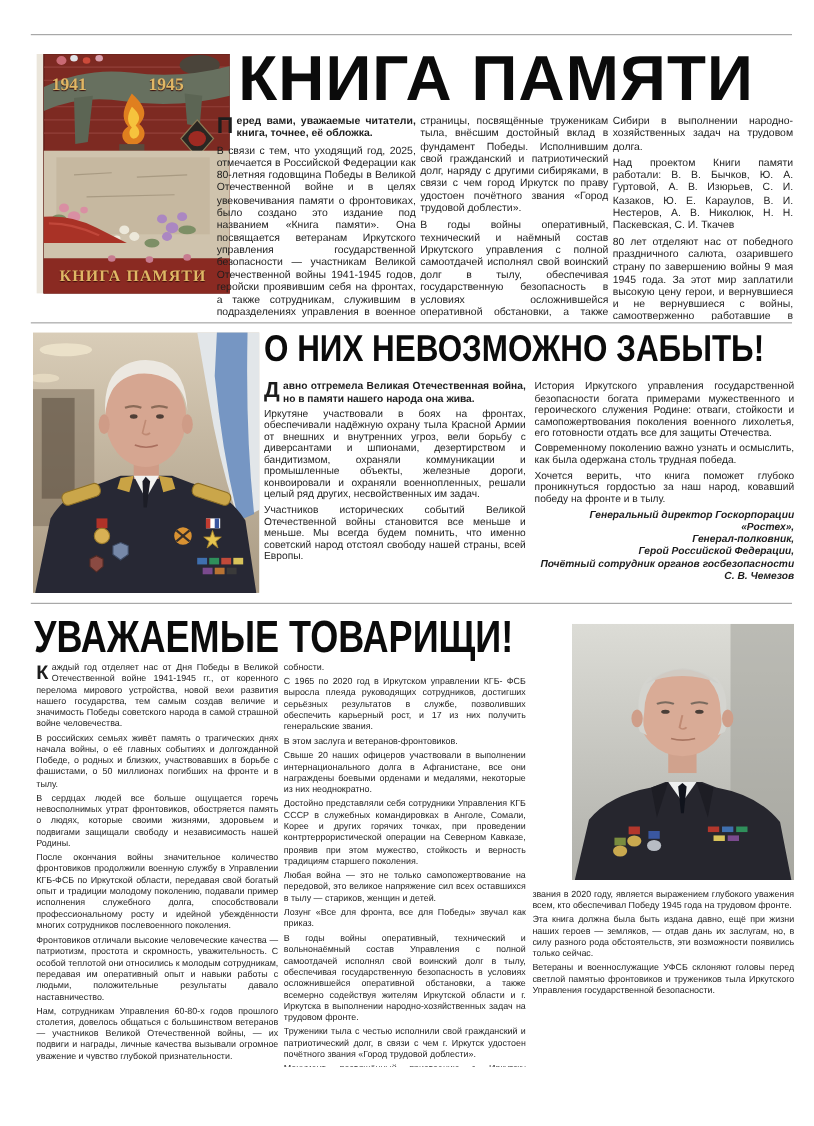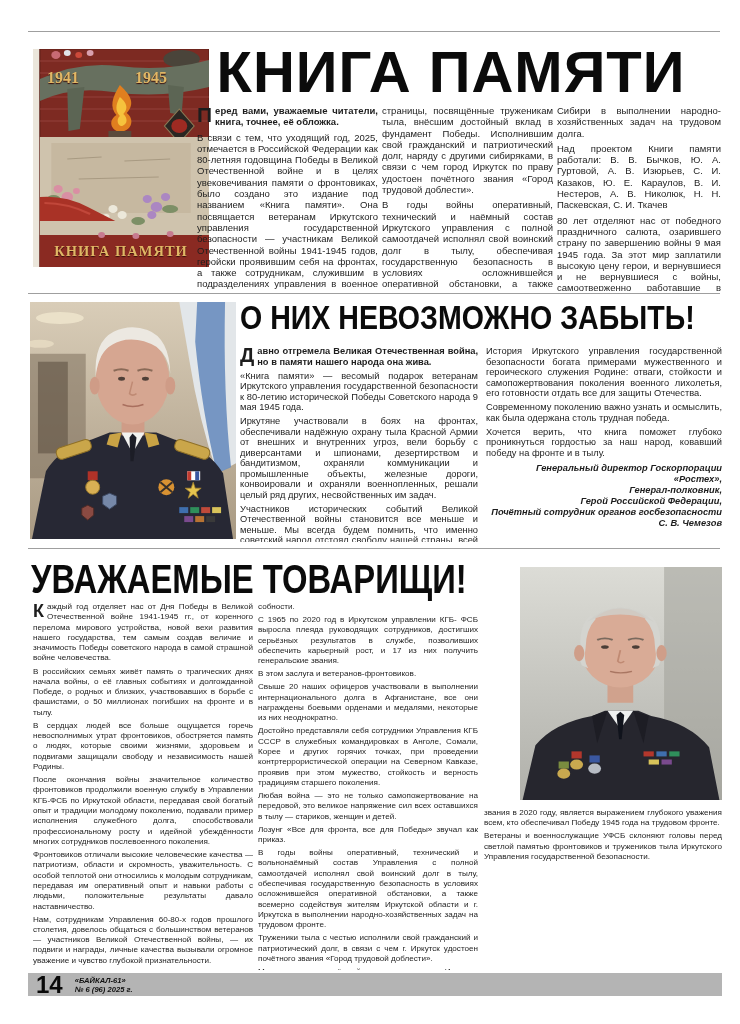--- a/index.html
+++ b/index.html
@@ -189,21 +189,20 @@
           <rect x="183" y="206" width="9" height="6" fill="#d8c35a"></rect>
         <rect x="155" y="215" width="9" height="6" fill="#7a4a8e"></rect>
           <rect x="166" y="215" width="9" height="6" fill="#b87333"></rect>
         <rect x="177" y="215" width="9" height="6" fill="#3a3a3a"></rect>
       </g>
     </svg>
   </div>
 
   <div class="col a2" id="a2c1" style="left:240px;top:346px;width:238px;height:196px;">
     <p><span class="dropcap dc-a2">Д</span><span class="lead-bold">авно отгремела Великая Отечественная война, но в памяти нашего народа она жива.</span></p>
-    <p>«Книга памяти» — весомый подарок ветеранам Иркутского управления государственной безопасности к 80-летию исторической Победы Советского народа 9 мая 1945 года.</p>
     <p>Иркутяне участвовали в боях на фронтах, обеспечивали надёжную охрану тыла Красной Армии от внешних и внутренних угроз, вели борьбу с диверсантами и шпионами, дезертирством и бандитизмом, охраняли коммуникации и промышленные объекты, железные дороги, конвоировали и охраняли военнопленных, решали целый ряд других, несвойственных им задач.</p>
     <p>Участников исторических событий Великой Отечественной войны становится все меньше и меньше. Мы всегда будем помнить, что именно советский народ отстоял свободу нашей страны, всей Европы.</p>
   </div>
   <div class="col a2" id="a2c2" style="left:486px;top:346px;width:236px;height:196px;">
     <p>История Иркутского управления государственной безопасности богата примерами мужественного и героического служения Родине: отваги, стойкости и самопожертвования поколения военного лихолетья, его готовности отдать все для защиты Отечества.</p>
     <p>Современному поколению важно узнать и осмыслить, как была одержана столь трудная победа.</p>
     <p>Хочется верить, что книга поможет глубоко проникнуться гордостью за наш народ, ковавший победу на фронте и в тылу.</p>
     <div class="sig">
       <div>Генеральный директор Госкорпорации «Ростех»,</div>
       <div>Генерал-полковник,</div>
@@ -259,42 +258,36 @@
           <rect x="110" y="190" width="8" height="5" fill="#7a4a8e"></rect>
       </g>
     </svg>
   </div>
 
   <div class="col a3" id="a3c1" style="left:33px;top:602px;width:220px;height:368px;">
     <p><span class="dropcap dc-a3">К</span><span>аждый год отделяет нас от Дня Победы в Великой Отечественной войне 1941-1945 гг., от коренного перелома мирового устройства, новой вехи развития нашего государства, тем самым создав величие и значимость Победы советского народа в самой страшной войне человечества.</span></p>
     <p>В российских семьях живёт память о трагических днях начала войны, о её главных событиях и долгожданной Победе, о родных и близких, участвовавших в борьбе с фашистами, о 50 миллионах погибших на фронте и в тылу.</p>
     <p>В сердцах людей все больше ощущается горечь невосполнимых утрат фронтовиков, обостряется память о людях, которые своими жизнями, здоровьем и подвигами защищали свободу и независимость нашей Родины.</p>
     <p>После окончания войны значительное количество фронтовиков продолжили военную службу в Управлении КГБ-ФСБ по Иркутской области, передавая свой богатый опыт и традиции молодому поколению, подавали пример исполнения служебного долга, способствовали профессиональному росту и идейной убеждённости многих сотрудников послевоенного поколения.</p>
-    <p>Фронтовиков отличали высокие человеческие качества — патриотизм, области и скромность, уважительность. С особой теплотой они относились к молодым сотрудникам, передавая им оперативный опыт и навыки работы с людьми, положительные результаты давало наставничество.</p>
+    <p>Фронтовиков отличали высокие человеческие качества — патриотизм, простота и скромность, уважительность. С особой теплотой они относились к молодым сотрудникам, передавая им оперативный опыт и навыки работы с людьми, положительные результаты давало наставничество.</p>
     <p>Нам, сотрудникам Управления 60-80-х годов прошлого столетия, довелось общаться с большинством ветеранов — участников Великой Отечественной войны, — их подвиги и награды, личные качества вызывали огромное уважение и чувство глубокой признательности.</p>
     <p>Опыт старших товарищей, взаимодействие с молодыми сотрудниками способствовали формированию идейных традиций и повышению уровня профессиональной деятельности Управления, закладывая фундамент его боеспо-</p>
   </div>
   <div class="col a3" id="a3c2" style="left:258px;top:602px;width:220px;height:368px;">
     <p>собности.</p>
     <p>С 1965 по 2020 год в Иркутском управлении КГБ- ФСБ выросла плеяда руководящих сотрудников, достигших серьёзных результатов в службе, позволивших обеспечить карьерный рост, и 17 из них получить генеральские звания.</p>
     <p>В этом заслуга и ветеранов-фронтовиков.</p>
     <p>Свыше 20 наших офицеров участвовали в выполнении интернационального долга в Афганистане, все они награждены боевыми орденами и медалями, некоторые из них неоднократно.</p>
     <p>Достойно представляли себя сотрудники Управления КГБ СССР в служебных командировках в Анголе, Сомали, Корее и других горячих точках, при проведении контртеррористической операции на Северном Кавказе, проявив при этом мужество, стойкость и верность традициям старшего поколения.</p>
     <p>Любая война — это не только самопожертвование на передовой, это великое напряжение сил всех оставшихся в тылу — стариков, женщин и детей.</p>
     <p>Лозунг «Все для фронта, все для Победы» звучал как приказ.</p>
     <p>В годы войны оперативный, технический и вольнонаёмный состав Управления с полной самоотдачей исполнял свой воинский долг в тылу, обеспечивая государственную безопасность в условиях осложнившейся оперативной обстановки, а также всемерно содействуя жителям Иркутской области и г. Иркутска в выполнении народно-хозяйственных задач на трудовом фронте.</p>
     <p>Труженики тыла с честью исполнили свой гражданский и патриотический долг, в связи с чем г. Иркутск удостоен почётного звания «Город трудовой доблести».</p>
     <p>Монумент, посвящённый присвоению г. Иркутску почётного</p>
   </div>
   <div class="col a3" id="a3c3" style="left:484px;top:808px;width:238px;height:162px;">
     <p>звания в 2020 году, является выражением глубокого уважения всем, кто обеспечивал Победу 1945 года на трудовом фронте.</p>
+    <p>Эта книга должна была быть издана давно, ещё при жизни наших героев — земляков, — отдав дань их заслугам, но, в силу разного рода обстоятельств, эти возможности появились только сейчас.</p>
     <p>Ветераны и военнослужащие УФСБ склоняют головы перед светлой памятью фронтовиков и тружеников тыла Иркутского Управления государственной безопасности.</p>
   </div>
 
-  <div class="footer-bar">
-    <span class="footer-page">14</span>
-    <span class="footer-issue">
-      <span style="display:block">«БАЙКАЛ-61»</span>
-      <span style="display:block">№ 6 (96) 2025 г.</span>
-    </span>
-  </div>
 
 </div>
 
 </body></html>

